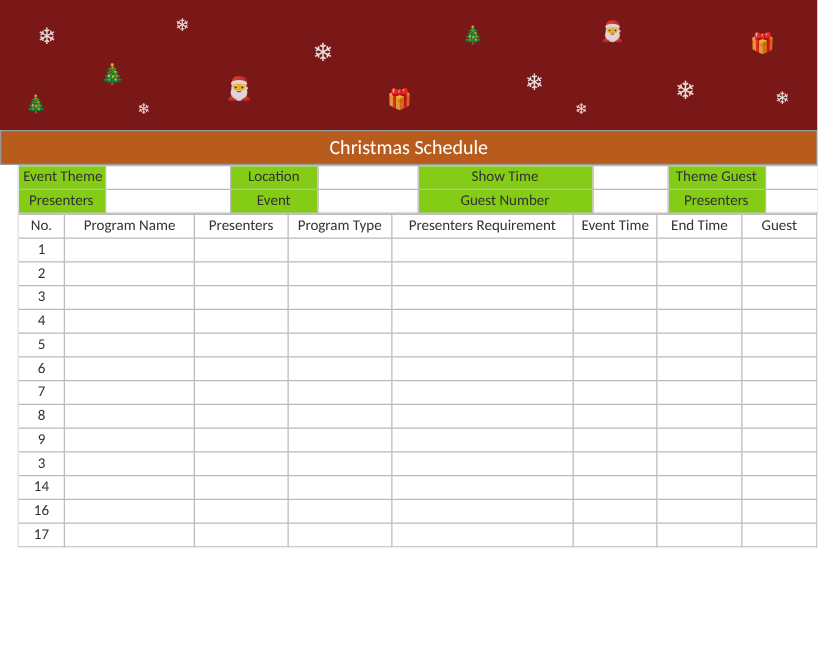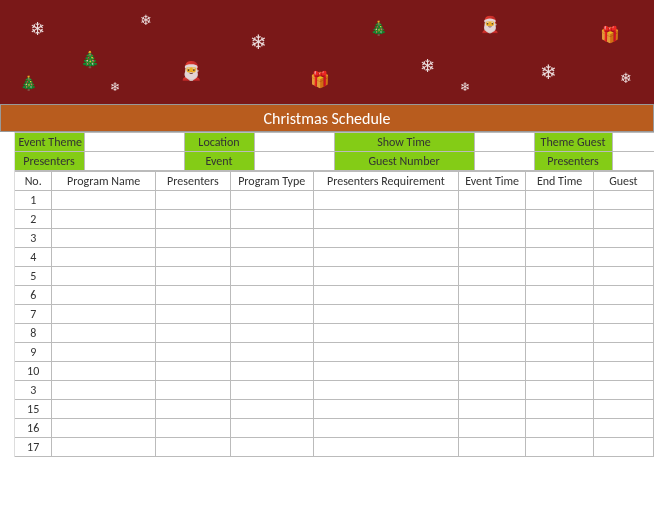--- a/index.html
+++ b/index.html
@@ -249,43 +249,32 @@
         <td></td>
         <td></td>
         <td></td>
         <td></td>
         <td></td>
         <td></td>
         <td></td>
       </tr>
       <tr class="sched-row">
         <td class="gutter"></td>
-        <td>10</td>
-        <td></td>
-        <td></td>
-        <td></td>
-        <td></td>
-        <td></td>
-        <td></td>
-        <td></td>
-      </tr>
-      <tr class="sched-row">
-        <td class="gutter"></td>
         <td>3</td>
         <td></td>
         <td></td>
         <td></td>
         <td></td>
         <td></td>
         <td></td>
         <td></td>
       </tr>
       <tr class="sched-row">
         <td class="gutter"></td>
-        <td>15</td>
+        <td>14</td>
         <td></td>
         <td></td>
         <td></td>
         <td></td>
         <td></td>
         <td></td>
         <td></td>
       </tr>
       <tr class="sched-row">
         <td class="gutter"></td>

